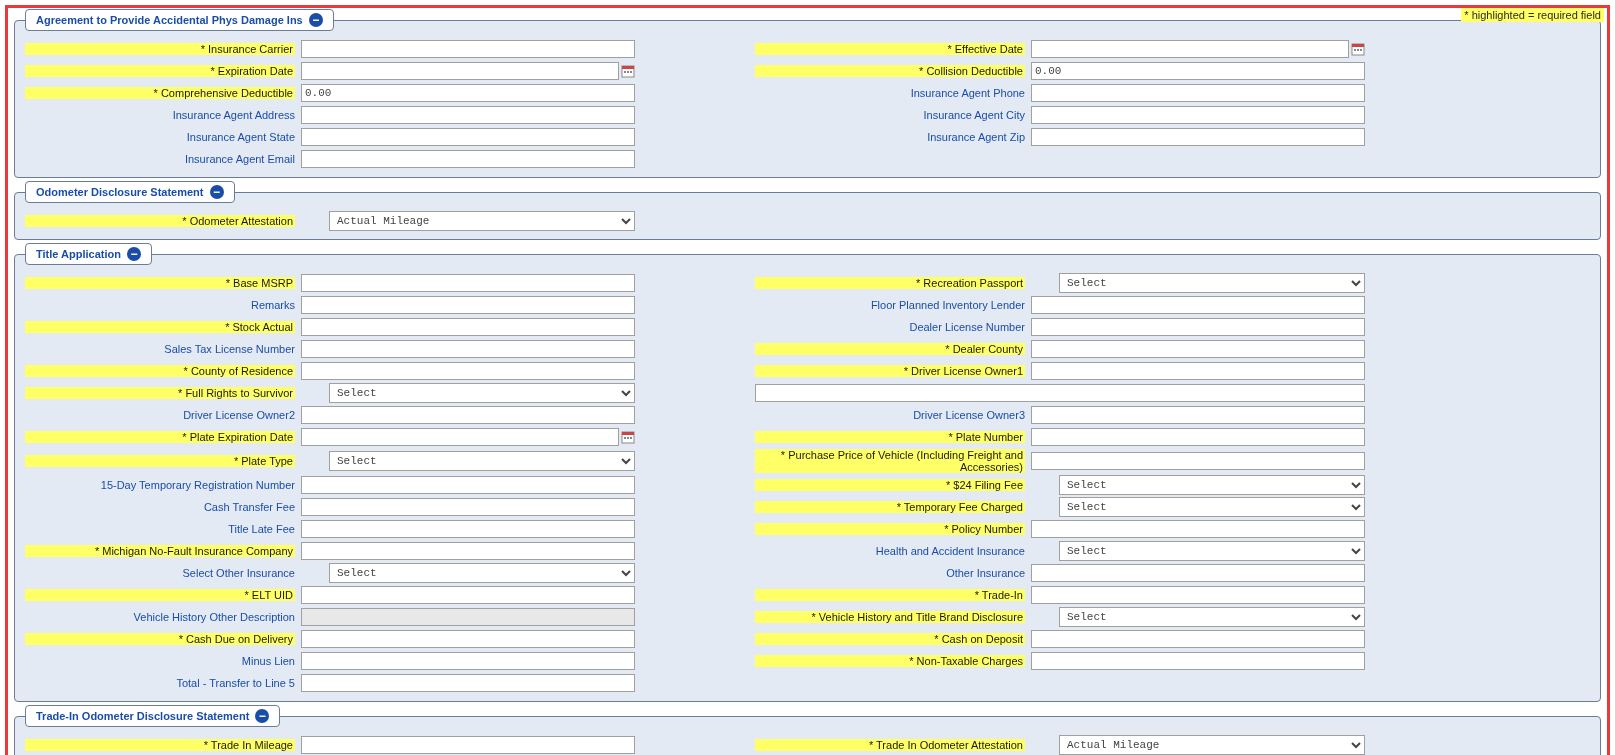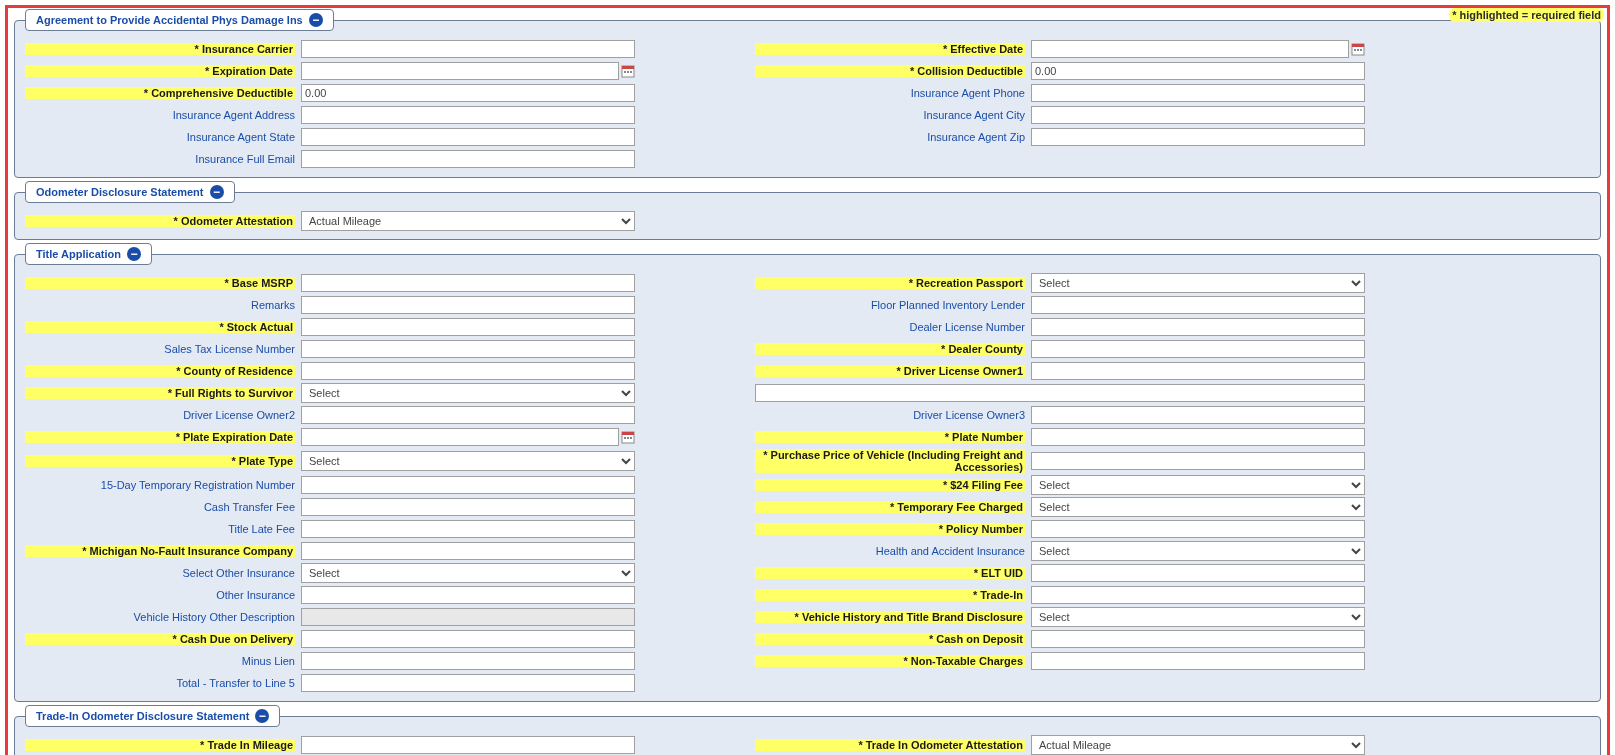--- a/index.html
+++ b/index.html
@@ -14,26 +14,25 @@
     border: 3px solid #e83a3a;
     padding: 4px;
     background: #fff;
     position: relative;
   }
   .required-note {
     position: absolute;
     top: 0;
     right: 3px;
     background: #ffff66;
-    font-weight: bold;
+    font-weight: normal;
     color: #2b2b2b;
     font-size: 11px;
     padding: 1px 3px;
     z-index: 10;
-    border-radius: 6px;
   }
   .panel {
     border: 1px solid #6b7d94;
     border-radius: 4px;
     margin: 14px 2px 2px 2px;
     position: relative;
     background: #e4eaf4;
     padding: 18px 10px 8px 10px;
   }
   .panel-header {
@@ -81,39 +80,40 @@
   .form-row label {
     width: 270px;
     text-align: right;
     flex-shrink: 0;
     color: #1a4da8;
     font-size: 11px;
   }
   label.required {
     background: #ffff66;
     color: #1a1a1a;
-    font-weight: bold;
+    font-weight: normal;
     padding: 0 2px;
   }
   .form-row input[type="text"],
   .form-row select {
     flex: 1;
     height: 18px;
     border: 1px solid #a0a0a0;
     background: #fff;
     font-size: 11px;
     padding: 0 3px;
-    font-family: Liberation Sans, sans-serif;
+    font-family: Liberation Mono, monospace;
     color: #444;
   }
   .form-row input.disabled {
     background: #e8e8e8;
   }
   .form-row select {
     height: 20px;
+    margin-left: 28px;
   }
   .date-wrap {
     flex: 1;
     display: flex;
     align-items: center;
     gap: 2px;
   }
   .date-wrap input { flex: 1; }
   .cal-icon {
     width: 14px;
@@ -197,21 +197,21 @@
       <div class="form-row">
           <label>Insurance Agent State</label>
           <input type="text" style="">
         </div>
 
       <div class="form-row">
           <label>Insurance Agent Zip</label>
           <input type="text" style="">
         </div>
       <div class="form-row">
-          <label>Insurance Full Email</label>
+          <label>Insurance Agent Email</label>
           <input type="text" style="">
         </div>
     </div>
   </div>
 
   <div class="panel">
     <div class="panel-header">
       <span>Odometer Disclosure Statement</span>
       <span class="collapse-icon">−</span>
     </div>
@@ -355,26 +355,26 @@
       <div class="form-row">
           <label>Health and Accident Insurance</label>
           <select><option>Select</option></select>
         </div>
 
       <div class="form-row">
           <label>Select Other Insurance</label>
           <select><option>Select</option></select>
         </div>
       <div class="form-row">
+          <label>Other Insurance</label>
+          <input type="text" style="">
+        </div>
+
+      <div class="form-row">
           <label class="required">* ELT UID</label>
-          <input type="text" style="">
-        </div>
-
-      <div class="form-row">
-          <label>Other Insurance</label>
           <input type="text" style="">
         </div>
 
       <div class="form-row">
           <label class="required">* Trade-In</label>
           <input type="text" style="">
         </div>
       <div class="form-row">
           <label>Vehicle History Other Description</label>
           <input type="text" class="disabled" disabled="" style="">

